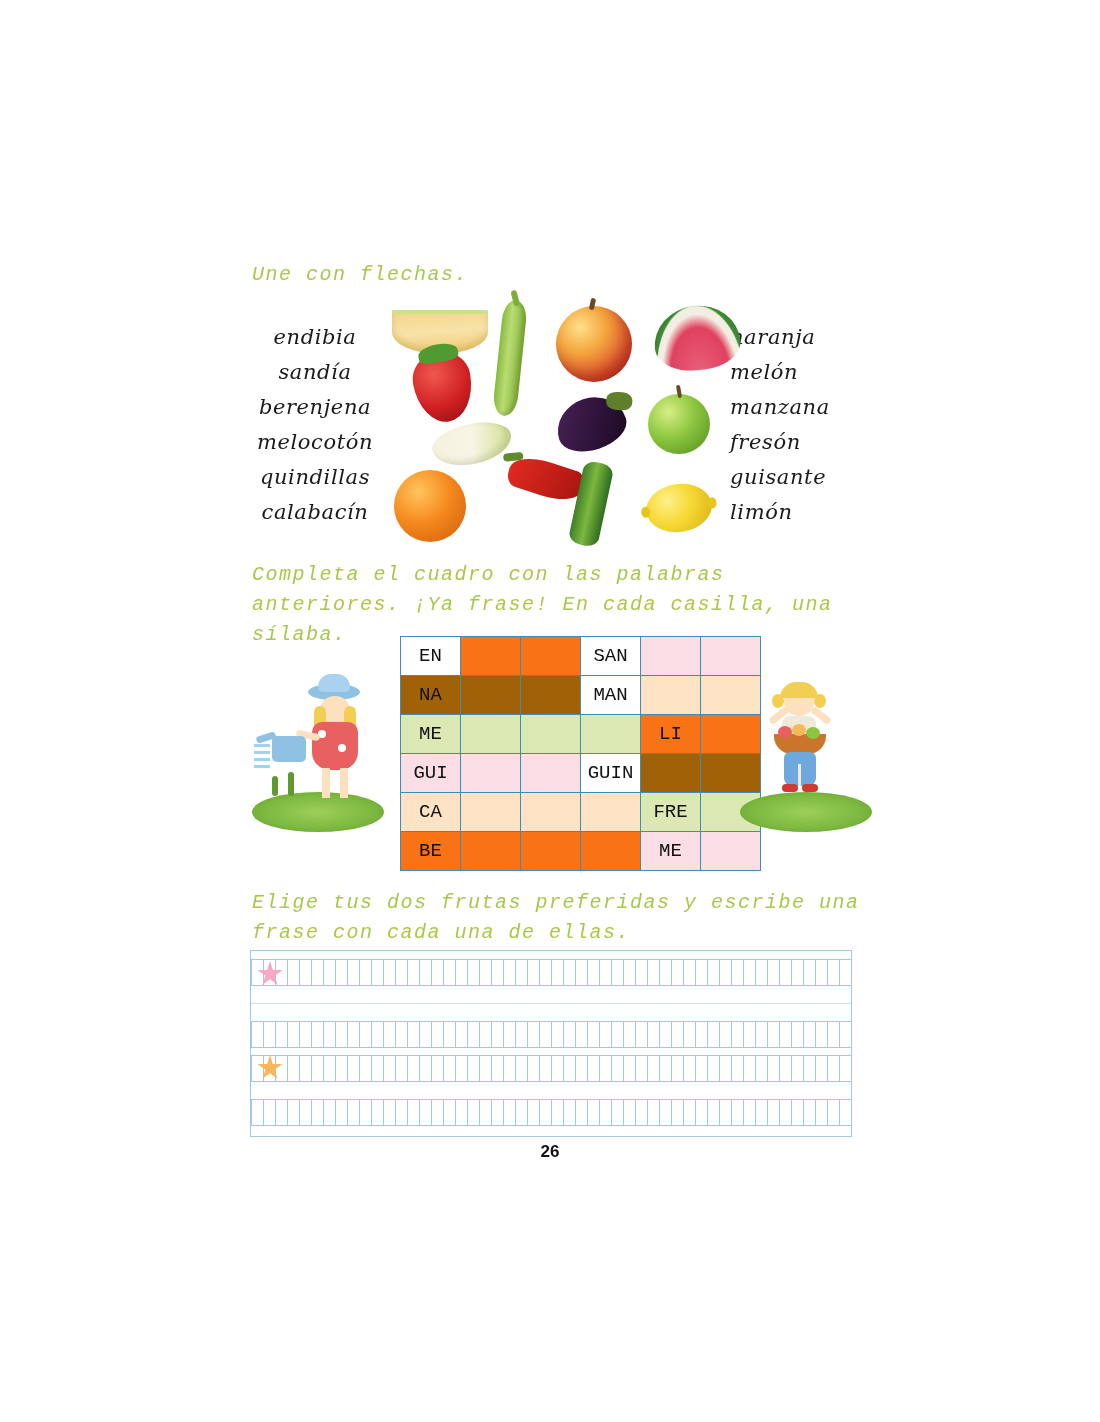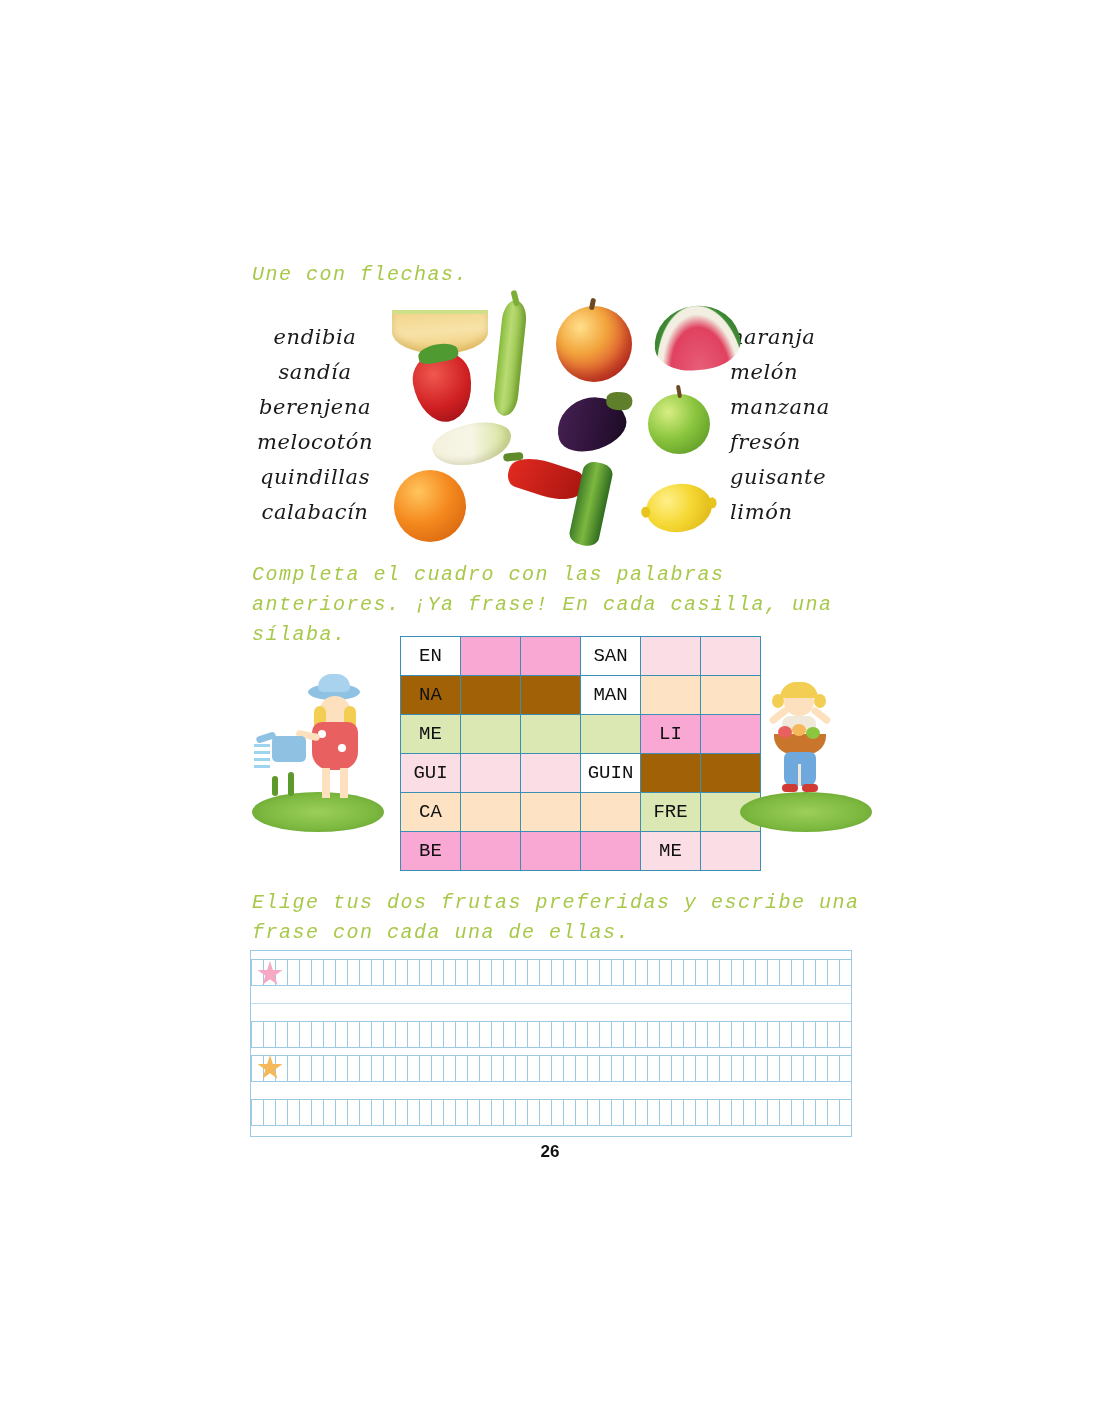--- a/index.html
+++ b/index.html
@@ -163,21 +163,21 @@
     font-size: 19px;
     color: #111;
   }
   table.syl td {
     width: 55px; height: 38px;
     border: 1px solid #3b8fb5;
     text-align: center;
     vertical-align: middle;
     padding: 0 2px;
   }
-  td.c-blue   { background: #f9a8d4; }
+  td.c-blue   { background: #f97316; }
   td.c-pink   { background: #fbdde6; }
   td.c-cream  { background: #a16207; }
   td.c-green  { background: #dbe8b4; }
   td.c-peach  { background: #fde2c4; }
   td.c-white  { background: #ffffff; }
 
   
   .kid { position: absolute; }
   .kid .ground {
     position: absolute; left: 0; bottom: 0; width: 132px; height: 40px;

